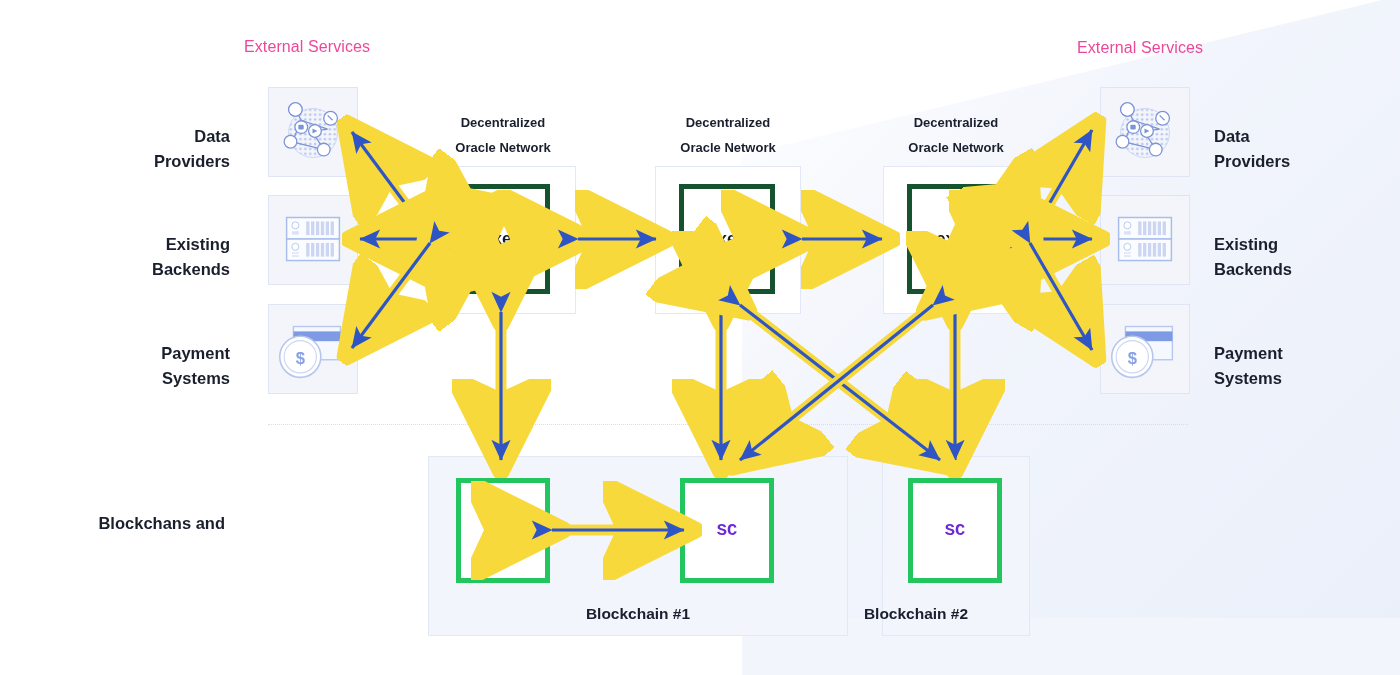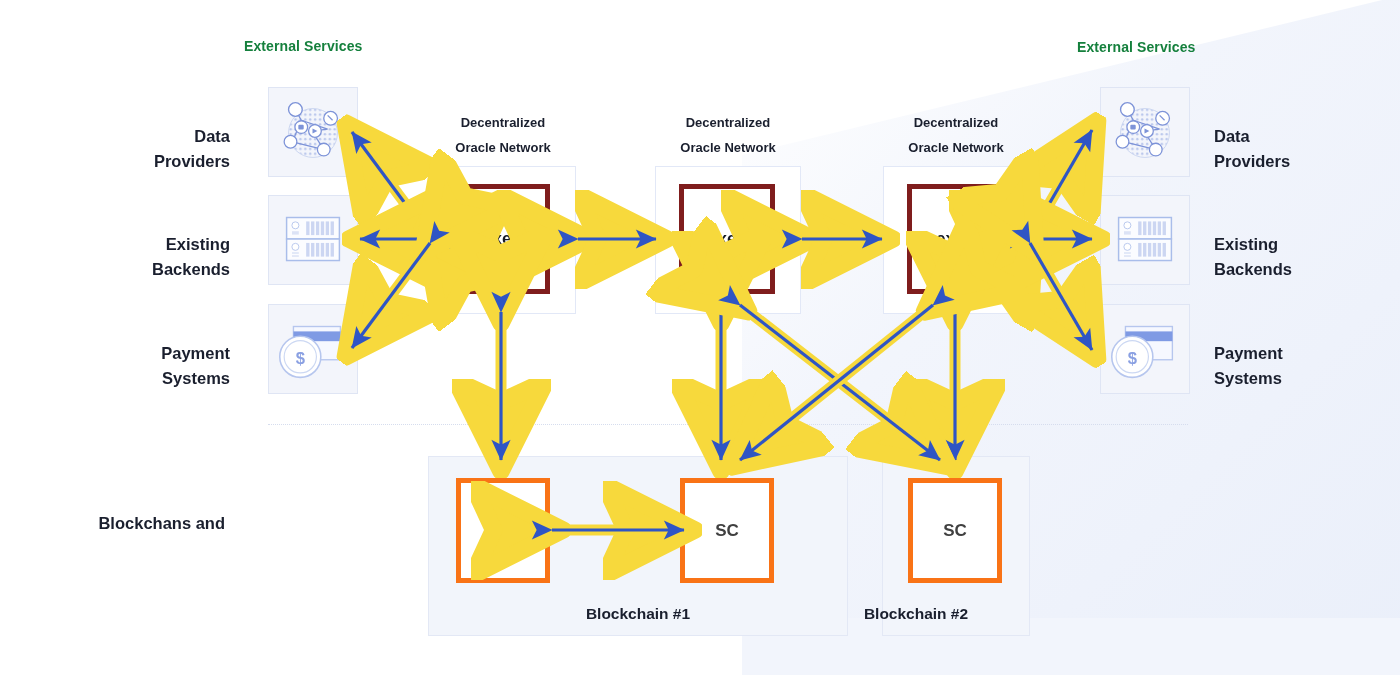--- a/index.html
+++ b/index.html
@@ -18,21 +18,21 @@
     clip-path: polygon(0 675px, 0 155px, 640px 0, 658px 0, 658px 675px);
     pointer-events:none;
   }
   #bg-wash2{
     position:absolute; left:742px; top:618px; width:658px; height:57px;
     background:#f2f5fc;
   }
 
   
   .hdr{
-    position:absolute;font-size:14px;font-weight:bold;color:#15803d;
+    position:absolute;font-size:16px;font-weight:normal;color:#ec4899;
     letter-spacing:.1px;white-space:nowrap;
   }
   .sidelabel{
     position:absolute;font-size:16.5px;font-weight:bold;color:#1a1f2e;
     line-height:25px;white-space:nowrap;margin-top:16px;
   }
   .sidelabel.r-align{text-align:right;}
   .don-title{
     position:absolute;font-size:13px;font-weight:bold;color:#1a1f2e;
     line-height:25px;text-align:center;white-space:nowrap;
@@ -49,34 +49,34 @@
   }
   .icon-tile svg{display:block;width:100%;height:100%;}
 
   
   .don-box{
     position:absolute;width:146px;height:148px;
     background:#ffffff;border:1.3px solid #e2e8f7;box-sizing:border-box;
   }
   .exec-box{
     position:absolute;width:96px;height:110px;
-    background:#ffffff;border:5px solid #7f1d1d;box-sizing:border-box;
+    background:#ffffff;border:5px solid #14532d;box-sizing:border-box;
     display:flex;align-items:center;justify-content:center;
     font-size:17px;font-weight:bold;color:#151a26;
   }
 
   
   .chain-box{
     position:absolute;background:#f2f5fb;border:1px solid #e3e8f5;box-sizing:border-box;
   }
   .sc-box{
     position:absolute;width:94px;height:105px;
-    background:#ffffff;border:5px solid #f97316;box-sizing:border-box;
+    background:#ffffff;border:5px solid #22c55e;box-sizing:border-box;
     display:flex;align-items:center;justify-content:center;
-    font-size:17px;font-weight:bold;color:#404040;
+    font-size:17px;font-weight:bold;color:#6d28d9;font-family:Liberation Mono, monospace;
   }
 
   
   #divider{
     position:absolute;left:268px;top:424px;width:920px;height:0;
     border-top:1.6px dotted #d6ddee;
   }
 
   
   #arrows{position:absolute;left:0;top:0;width:1400px;height:675px;pointer-events:none;}

